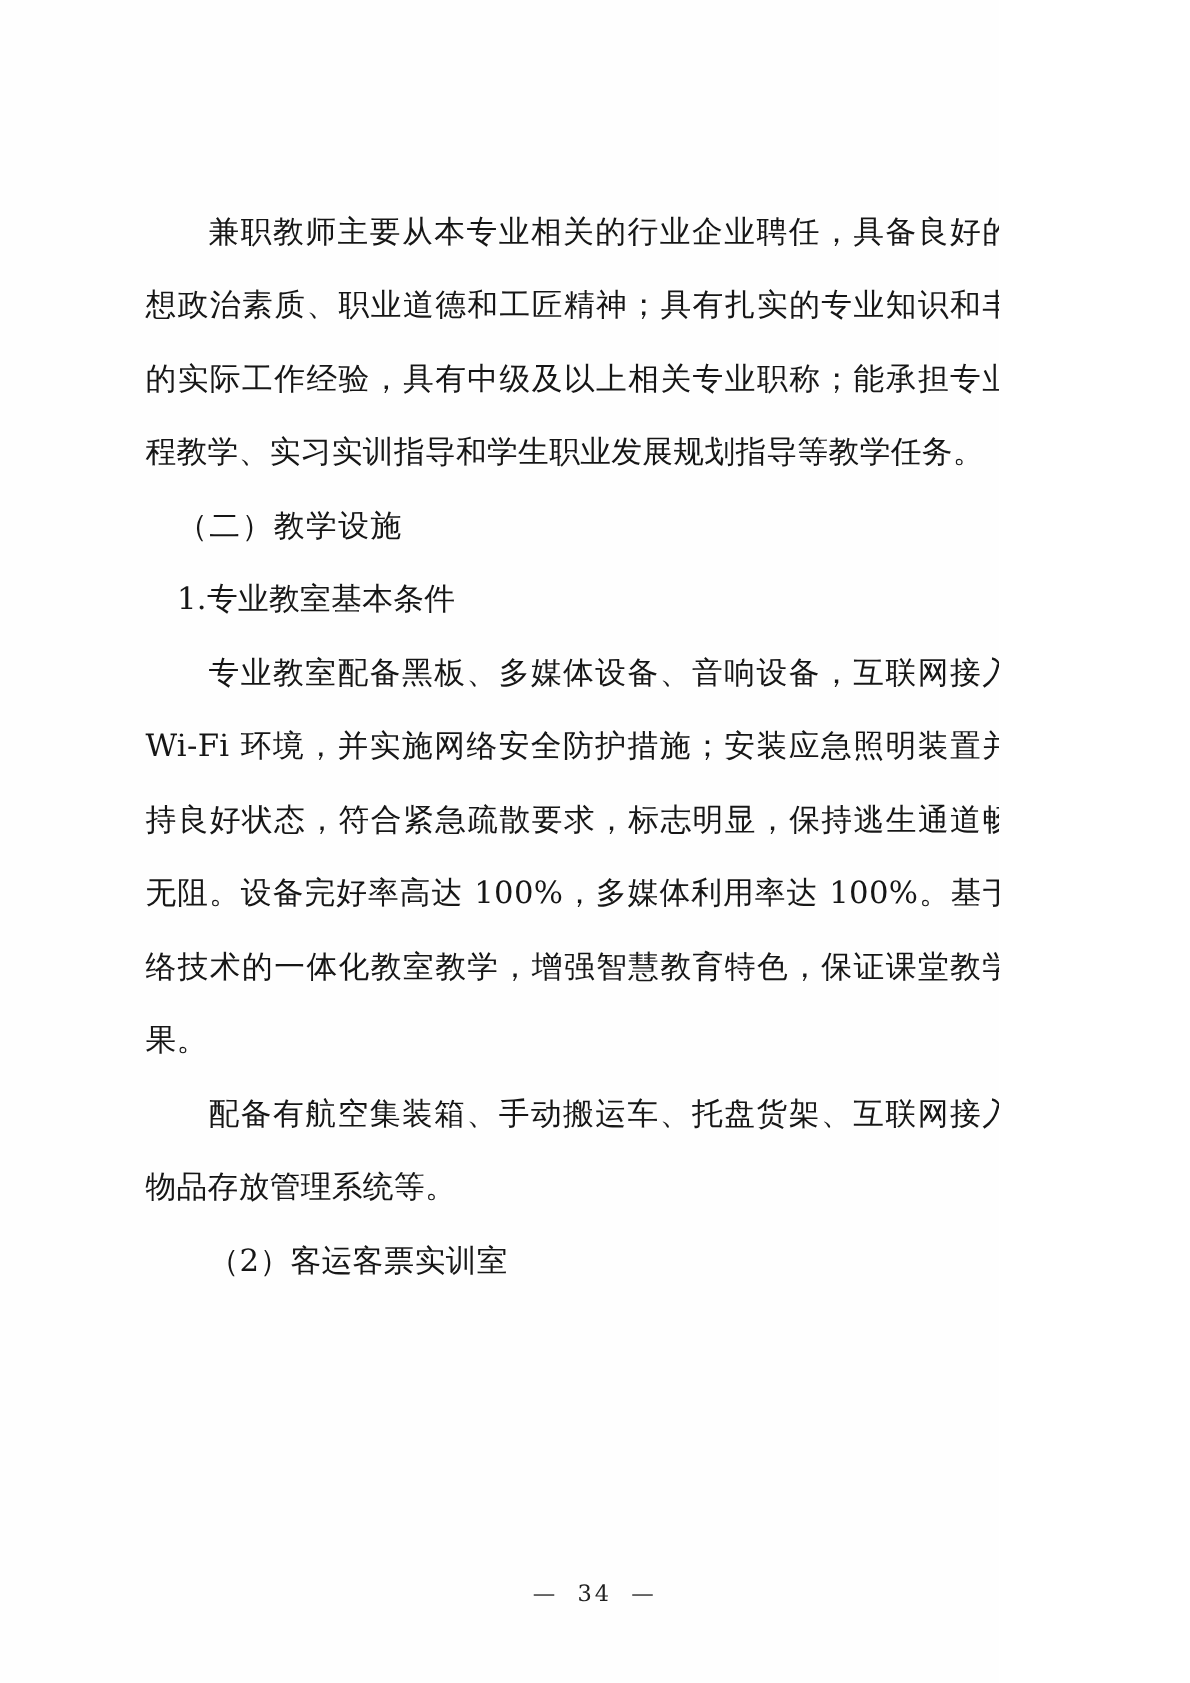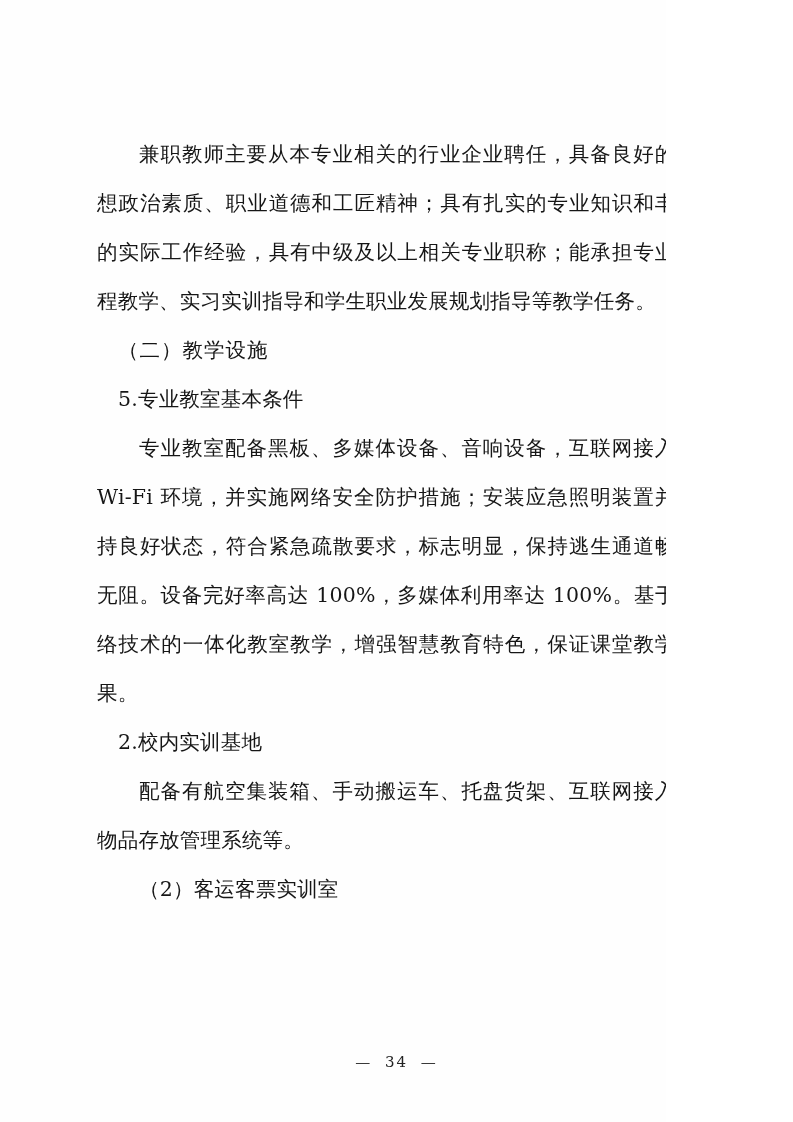--- a/index.html
+++ b/index.html
@@ -66,23 +66,22 @@
     color: #333;
   }
 </style>
 </head>
 <body>
 
 <div class="page">
   <div class="content">
     <p class="indent2">兼职教师主要从本专业相关的行业企业聘任，具备良好的思想政治素质、职业道德和工匠精神；具有扎实的专业知识和丰富的实际工作经验，具有中级及以上相关专业职称；能承担专业课程教学、实习实训指导和学生职业发展规划指导等教学任务。</p>
     <p class="heading">（二）教学设施</p>
-    <p class="heading-sub">5.专业教室基本条件</p>
+    <p class="heading-sub">1.专业教室基本条件</p>
     <p class="indent2">专业教室配备黑板、多媒体设备、音响设备，互联网接入、Wi-Fi 环境，并实施网络安全防护措施；安装应急照明装置并保持良好状态，符合紧急疏散要求，标志明显，保持逃生通道畅通无阻。设备完好率高达 100%，多媒体利用率达 100%。基于网络技术的一体化教室教学，增强智慧教育特色，保证课堂教学效果。</p>
-    <p class="heading-sub">2.校内实训基地</p>
     <p class="indent2">配备有航空集装箱、手动搬运车、托盘货架、互联网接入、物品存放管理系统等。</p>
     <p class="indent2">（2）客运客票实训室</p>
   </div>
 
   <div class="footer">
     <span class="dash">—</span>
     <span>34</span>
     <span class="dash">—</span>
   </div>
 </div>

